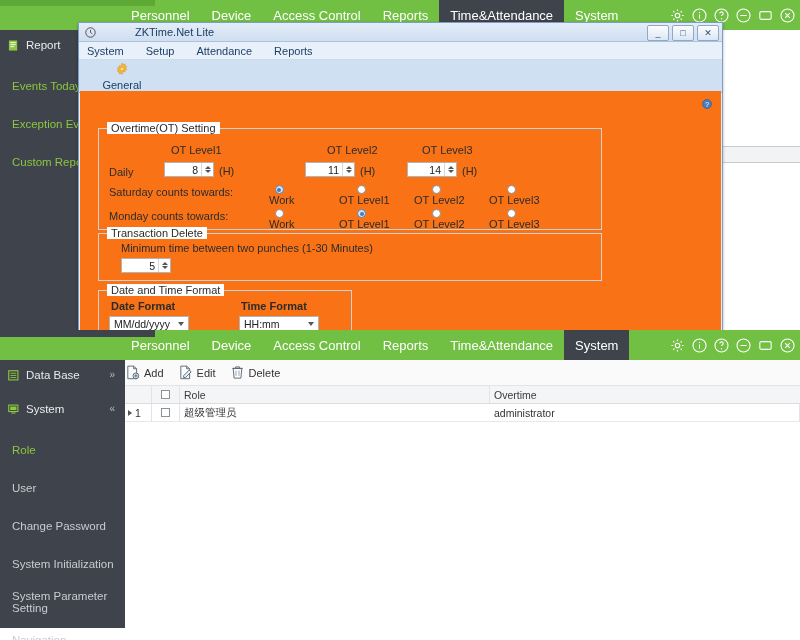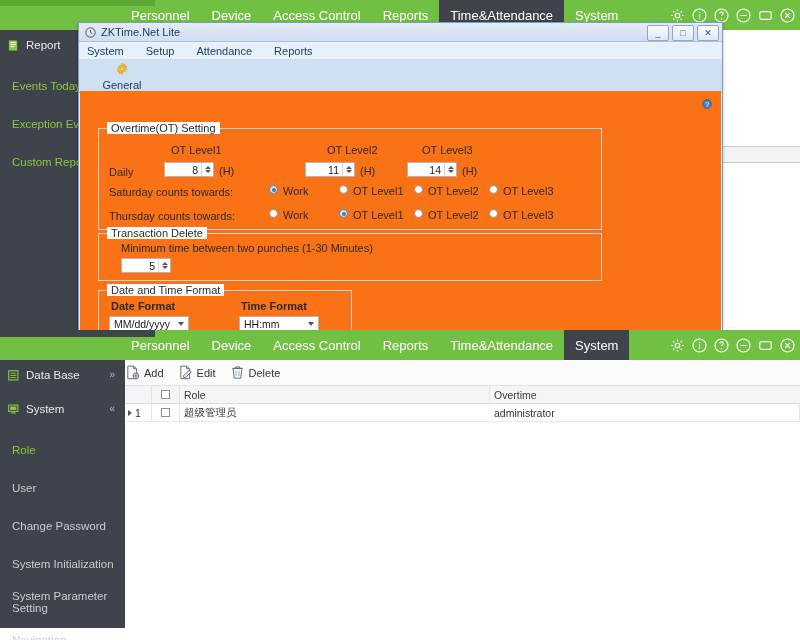--- a/index.html
+++ b/index.html
@@ -68,21 +68,21 @@
 
   
   .dlg{
     position:absolute;left:78px;top:22px;width:645px;height:310px;
     background:#e8eef7;border:1px solid #7a9ec4;box-shadow:0 1px 3px rgba(0,0,0,.28);
     box-sizing:border-box;
   }
   .dlg-title{
     height:18px;background:linear-gradient(#e4edf8,#cfdef0);
     border-bottom:1px solid #a9c2dd;
-    display:flex;align-items:center;padding:0 2px 0 6px;position:relative;
+    display:flex;align-items:center;padding:0 2px 0 6px;position:relative;gap:34px;
   }
   .dlg-title .t{font-size:11px;color:#1b3d63;margin-left:5px;}
   .dlg-btns{position:absolute;right:3px;top:2px;display:flex;gap:3px;}
   .dlg-btn{
     width:20px;height:14px;border:1px solid #8fa9c4;border-radius:2px;
     background:linear-gradient(#fbfdff,#dce7f3);
     display:flex;align-items:center;justify-content:center;
     font-size:9px;color:#2a4straight;color:#33506e;line-height:1;
   }
   .dlg-menu{
@@ -121,21 +121,21 @@
   .spin .v{flex:1;text-align:right;padding-right:3px;font-size:10.5px;color:#222;}
   .spin .arrows{
     width:11px;height:100%;border-left:1px solid #d8d8d8;
     display:flex;flex-direction:column;align-items:center;justify-content:center;gap:1px;
   }
   .spin .arrows i{display:block;width:0;height:0;border-left:3px solid transparent;border-right:3px solid transparent;}
   .spin .arrows i.up{border-bottom:3px solid #555;}
   .spin .arrows i.dn{border-top:3px solid #555;}
   .unit{position:absolute;font-size:11px;color:#2b2b2b;}
 
-  .radio{position:absolute;display:flex;cursor:default;}
+  .radio{position:absolute;display:flex;align-items:center;cursor:default;flex-direction:column;}
   .radio .dot{
     width:9px;height:9px;border-radius:50%;border:1px solid #8d8d8d;background:#fff;
     margin-right:5px;flex:none;box-sizing:border-box;position:relative;
   }
   .radio.on .dot{background:#d6e3f2;border-color:#5a7fa8;}
   .radio.on .dot:after{
     content:"";position:absolute;left:1.5px;top:1.5px;width:4px;height:4px;border-radius:50%;
     background:#4a79b0;
   }
   .radio .rt{font-size:11px;color:#2b2b2b;white-space:nowrap;}
@@ -328,21 +328,21 @@
       </div>
       <div class="radio" style="left:315px;top:56px;">
         <span class="dot"></span>
         <span class="rt">OT Level2</span>
       </div>
       <div class="radio" style="left:390px;top:56px;">
         <span class="dot"></span>
         <span class="rt">OT Level3</span>
       </div>
 
-      <div class="lbl" style="left:10px;top:81px;">Thursday counts towards:</div>
+      <div class="lbl" style="left:10px;top:81px;">Monday counts towards:</div>
       <div class="radio" style="left:170px;top:80px;">
         <span class="dot"></span>
         <span class="rt">Work</span>
       </div>
       <div class="radio on" style="left:240px;top:80px;">
         <span class="dot"></span>
         <span class="rt">OT Level1</span>
       </div>
       <div class="radio" style="left:315px;top:80px;">
         <span class="dot"></span>

